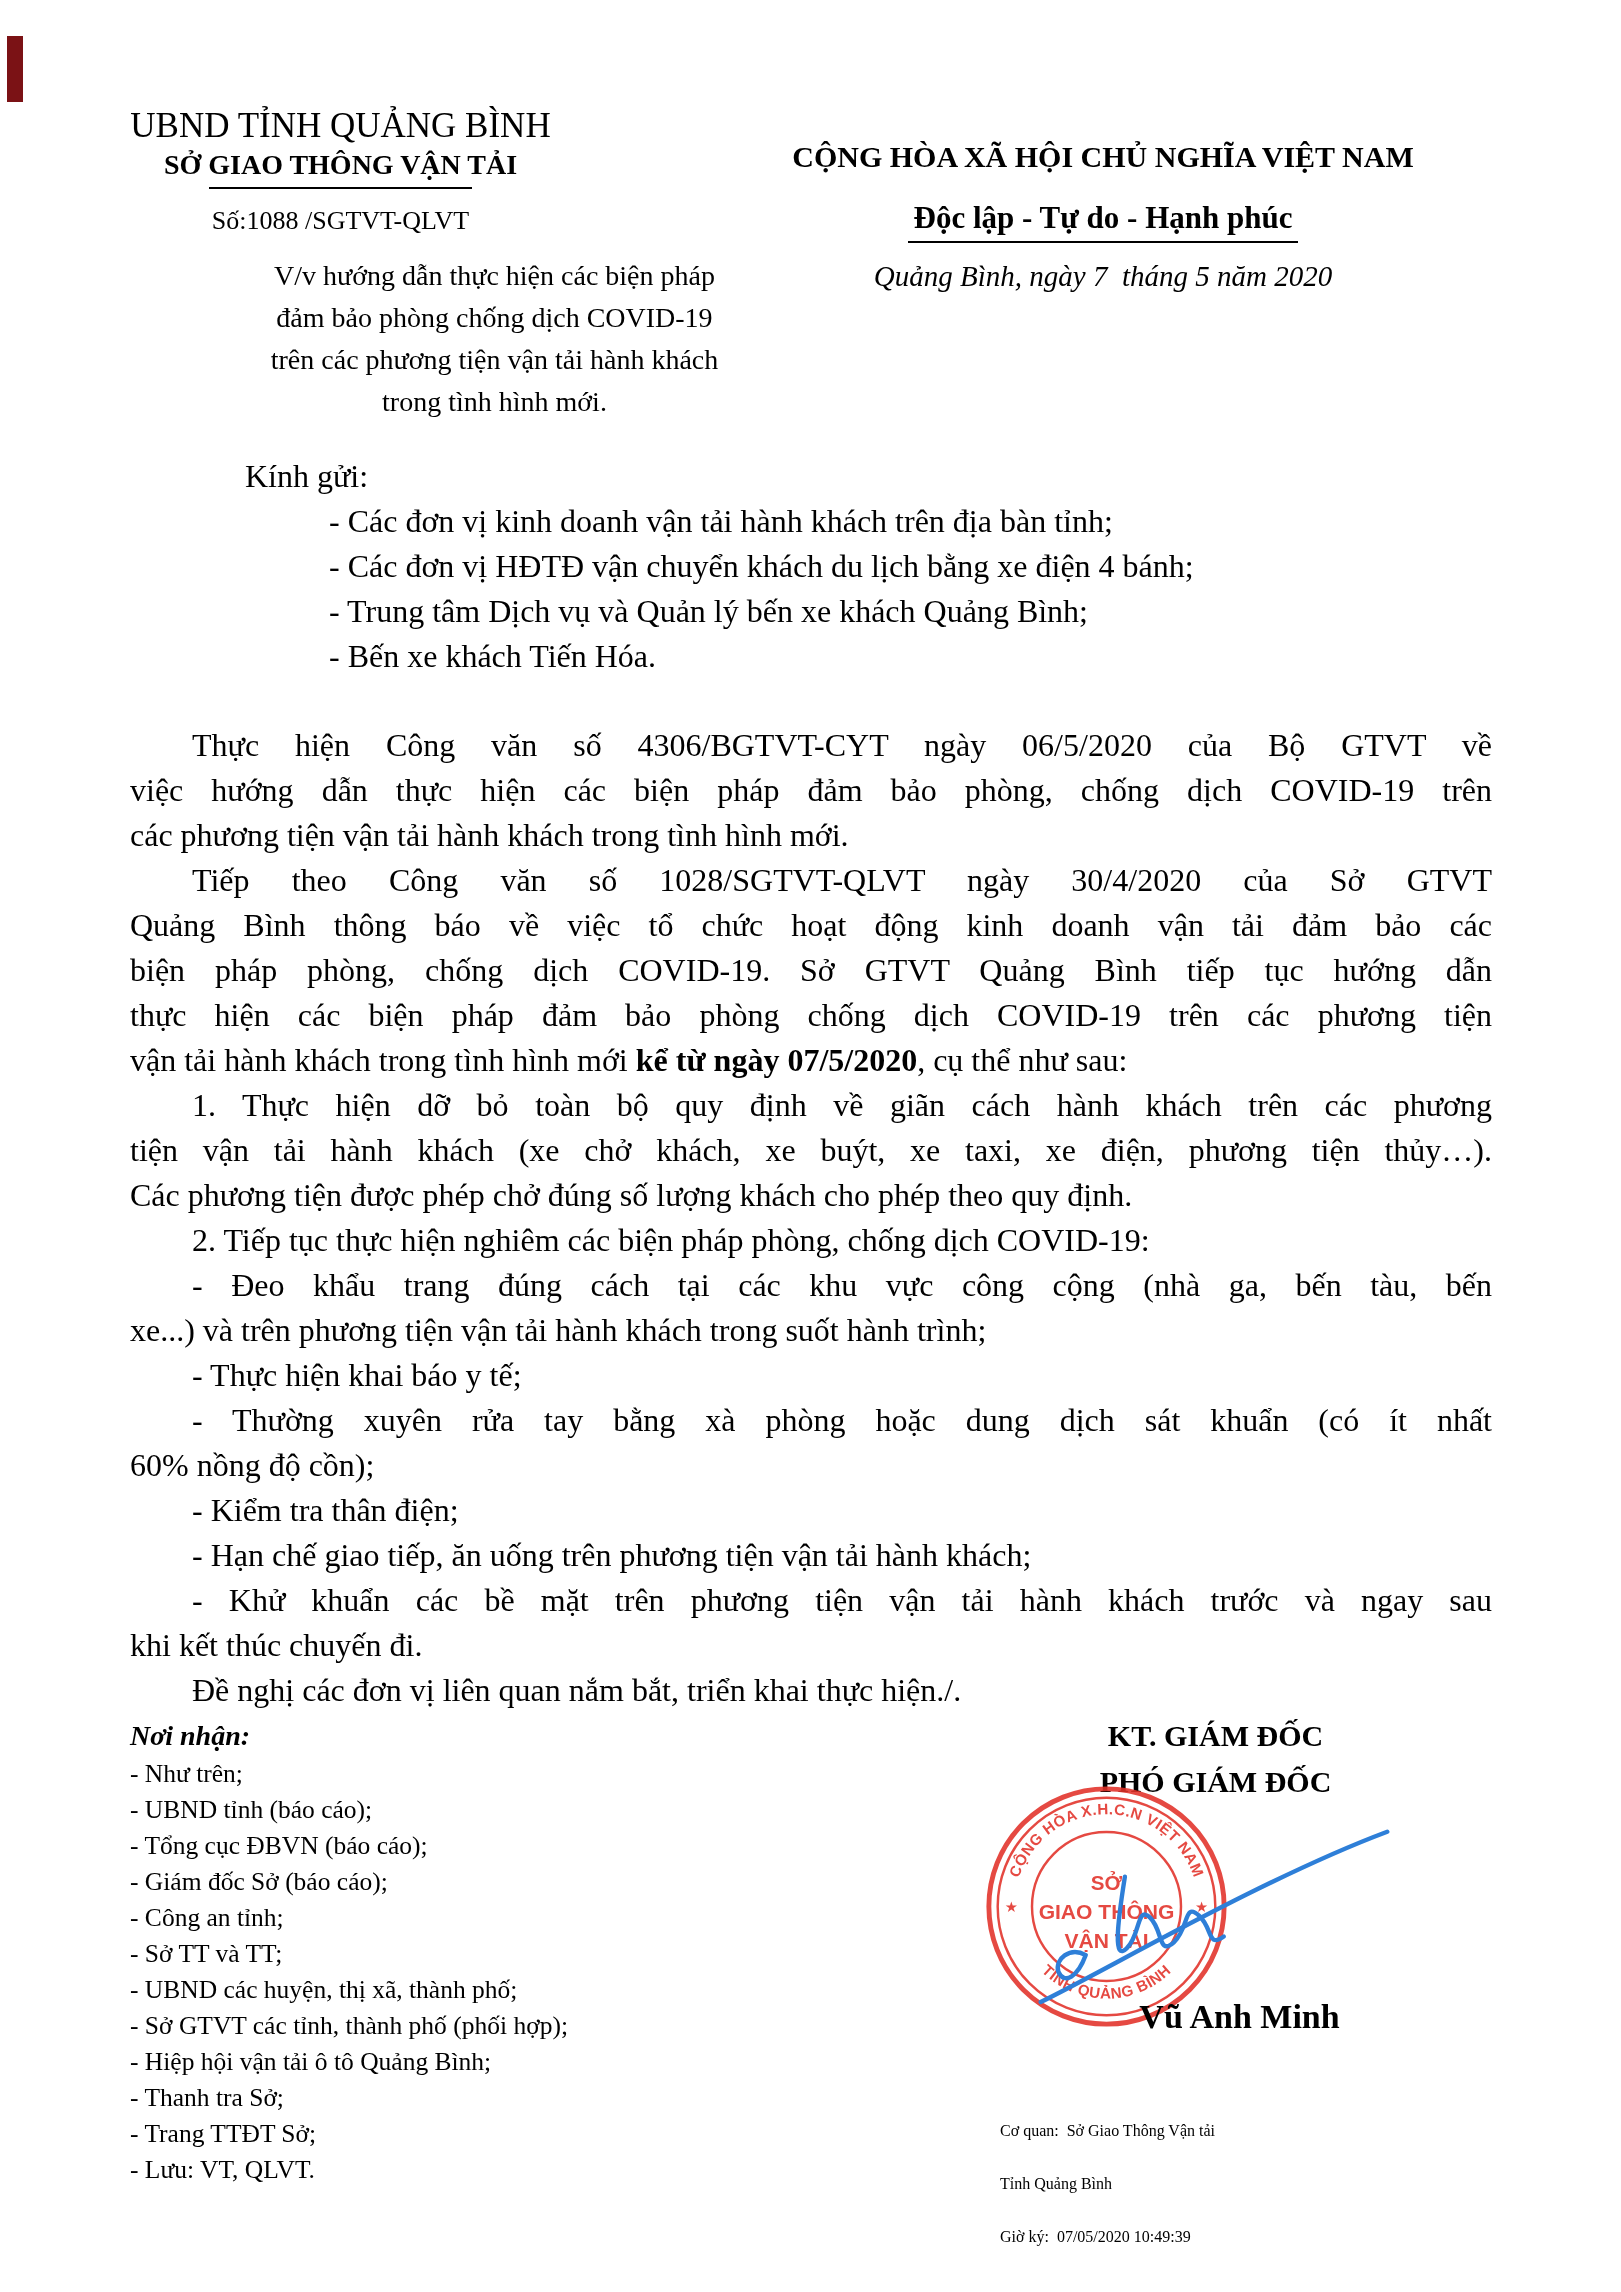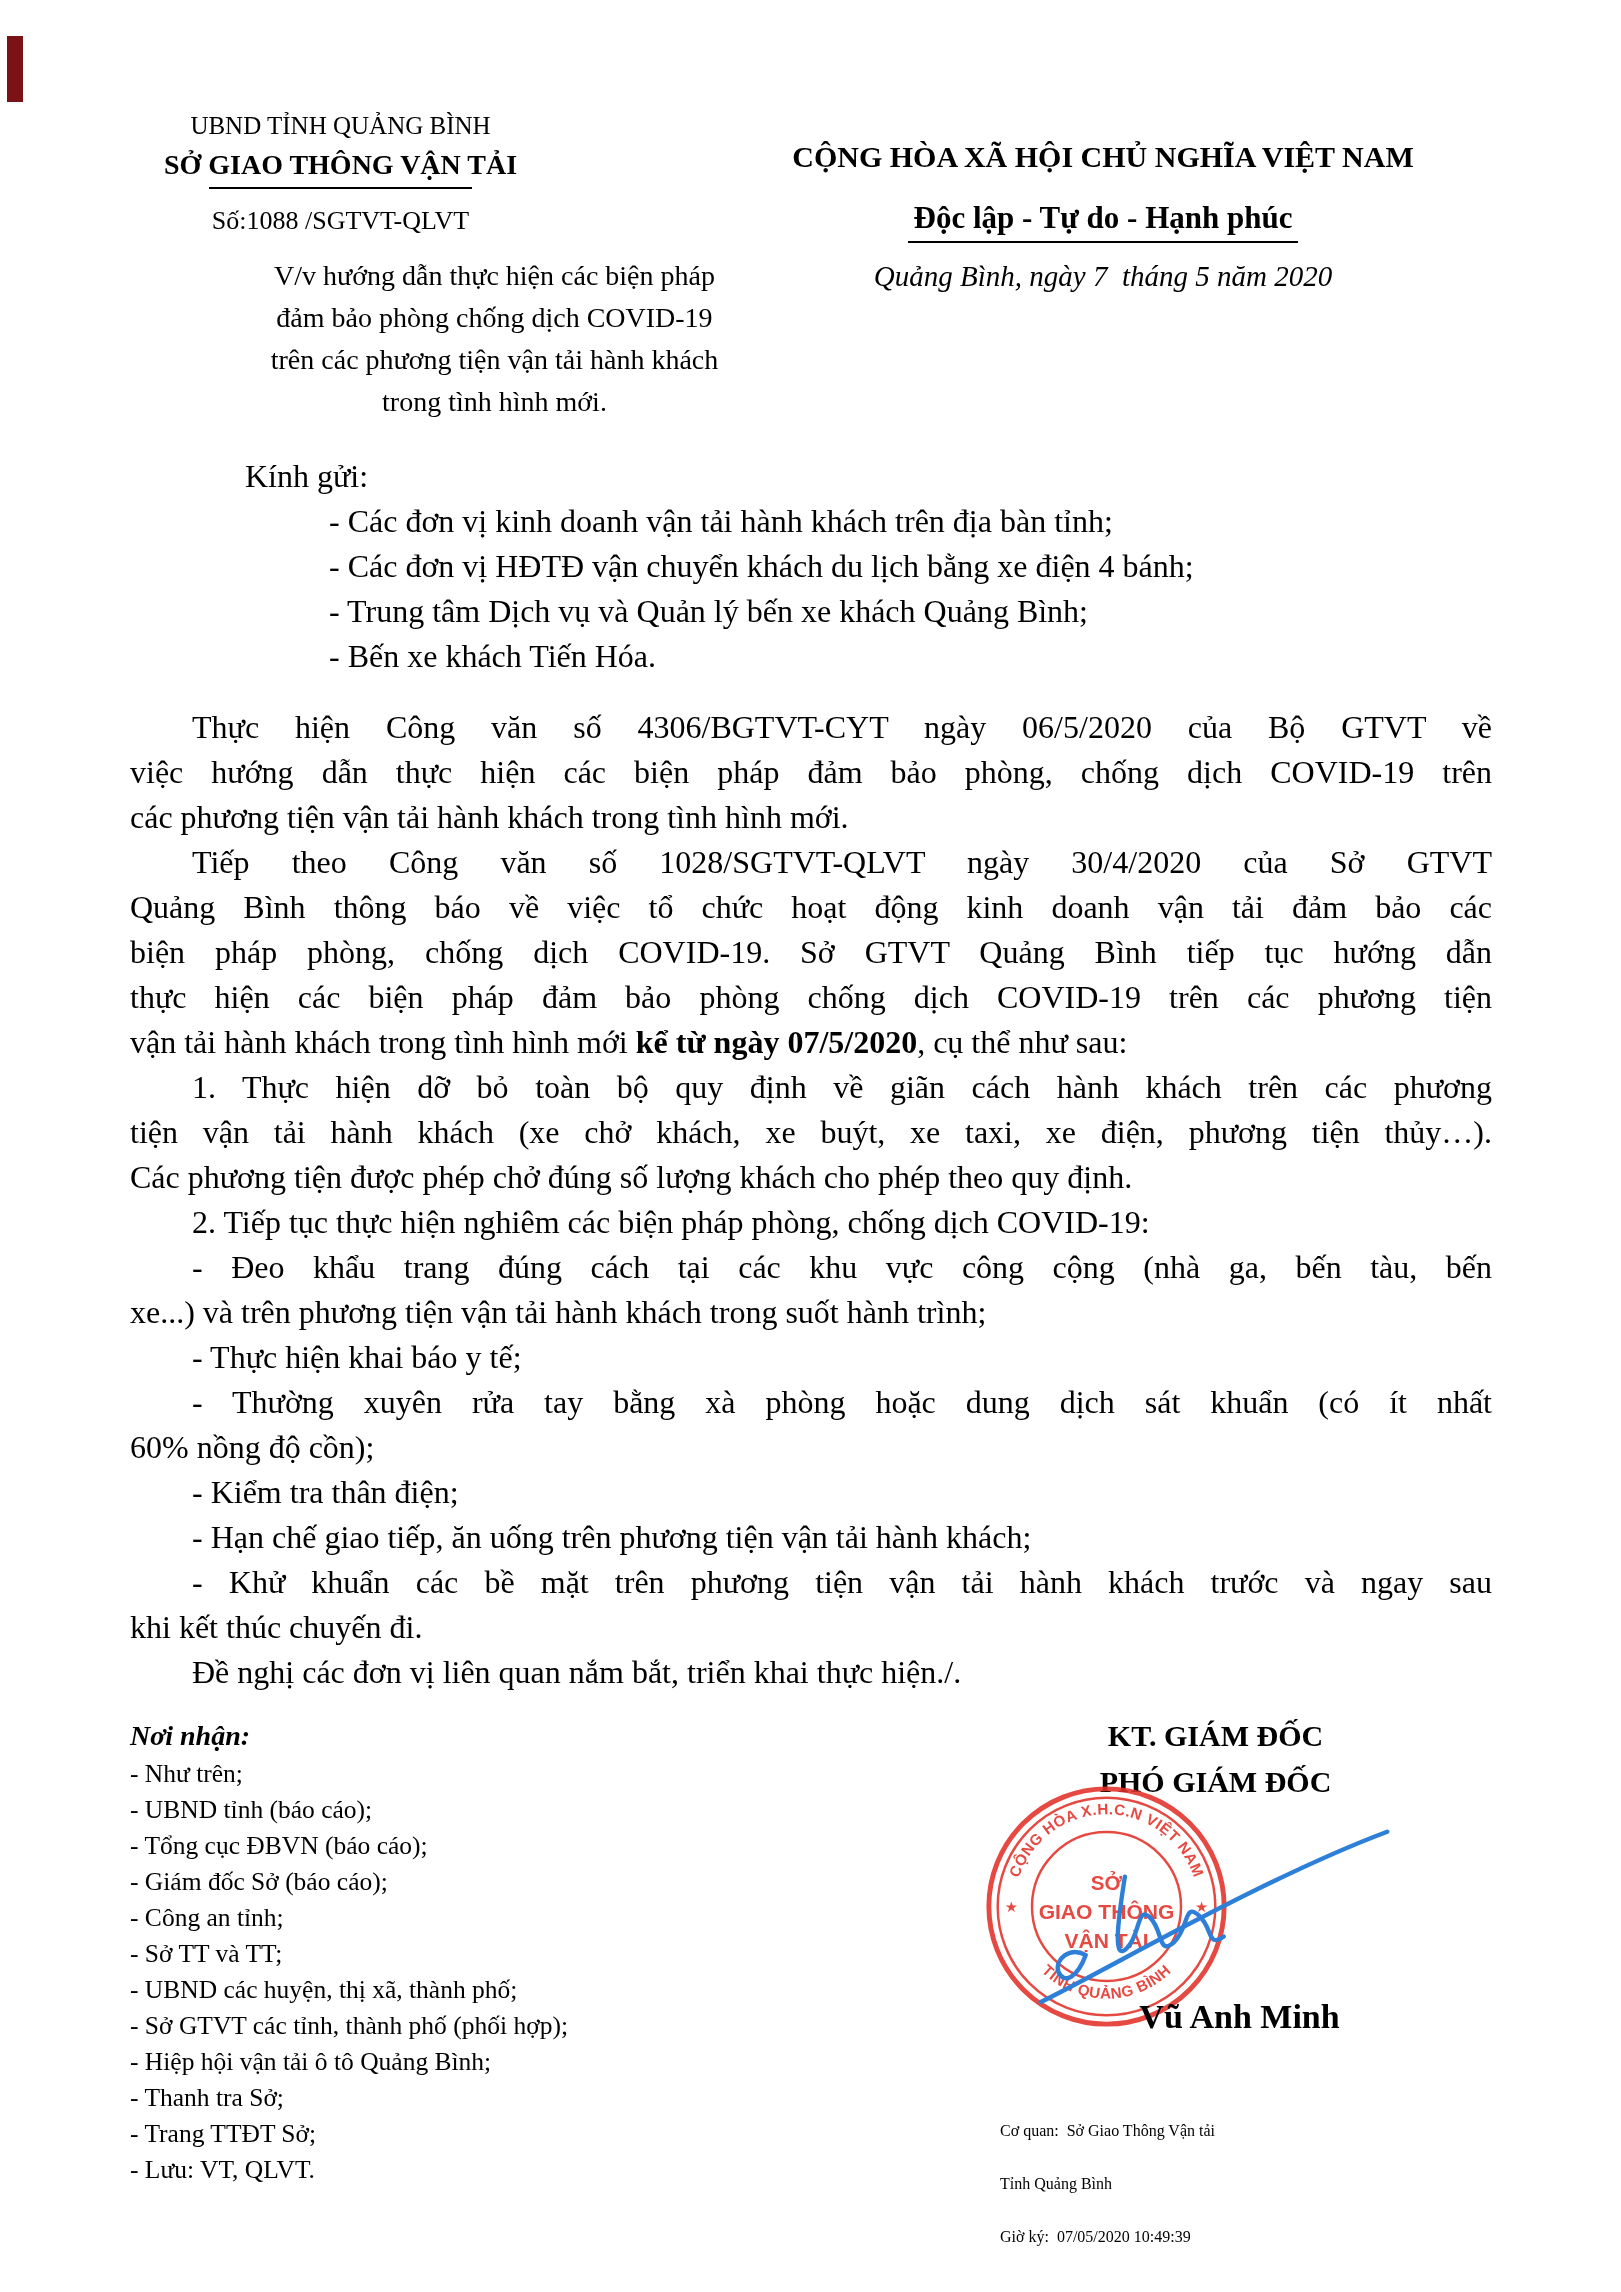--- a/index.html
+++ b/index.html
@@ -5,41 +5,41 @@
   html,body { margin:0; padding:0; background:#888; }
   .page {
     position:relative; width:1621px; height:2293px; background:#ffffff;
     font-family:"Liberation Serif", serif; color:#000; overflow:hidden;
     margin:0 auto;
   }
   .mark { position:absolute; left:6.9px; top:36px; width:15.7px; height:66px; background:#7b1215; }
 
   
   .hl { position:absolute; left:130px; top:106px; width:421px; text-align:center; }
-  .hl .l1 { font-size:25px; line-height:39px; }
+  .hl .l1 { font-size:35px; line-height:39px; }
   .hl .l2 { font-size:28px; line-height:39px; font-weight:bold; }
   .hl .rule { width:263px; border-top:2px solid #000; margin:2.9px auto 0; height:0; }
   .hl .num { font-size:26px; line-height:41px; margin-top:10.8px; }
   .subject { position:absolute; left:186px; top:255px; width:617px; text-align:center; font-size:28px; line-height:42px; }
 
   
   .hr2 { position:absolute; left:711px; top:106px; width:784px; text-align:center; }
   .hr2 .l1 { font-size:30px; line-height:41px; font-weight:bold;margin-top:30px; }
   .hr2 .l2 { display:inline-block; font-size:31px; line-height:35px; font-weight:bold;
              border-bottom:2.9px solid #000; padding:0 5.9px 5.9px; margin-top:4.9px; }
   .hr2 .l3 { font-style:italic; font-size:29px; margin-top:17px; white-space:pre-wrap; }
 
   
   .bodytxt { position:absolute; left:130px; top:454px; width:1362px; font-size:32px; }
   .bl { line-height:45px; text-align:justify; text-align-last:justify; }
   .bl.left { text-align:left; text-align-last:left; }
   .ind { padding-left:62px; }
   .sal { padding-left:115px; }
   .rcp { padding-left:199px; }
-  .gap { margin-top:26px; }
+  .gap { margin-top:44px; }
   .b { font-weight:bold; }
 
   
   .fn { position:absolute; left:130px; top:1715px; width:608px; }
   .fn .label { font-size:28px; font-weight:bold; font-style:italic; line-height:41px; }
   .fn .item { font-size:25.5px; line-height:36px; }
 
   
   .st { position:absolute; left:1000px; top:1713px; width:431px; text-align:center;
         font-weight:bold; font-size:30px; line-height:46px; }

